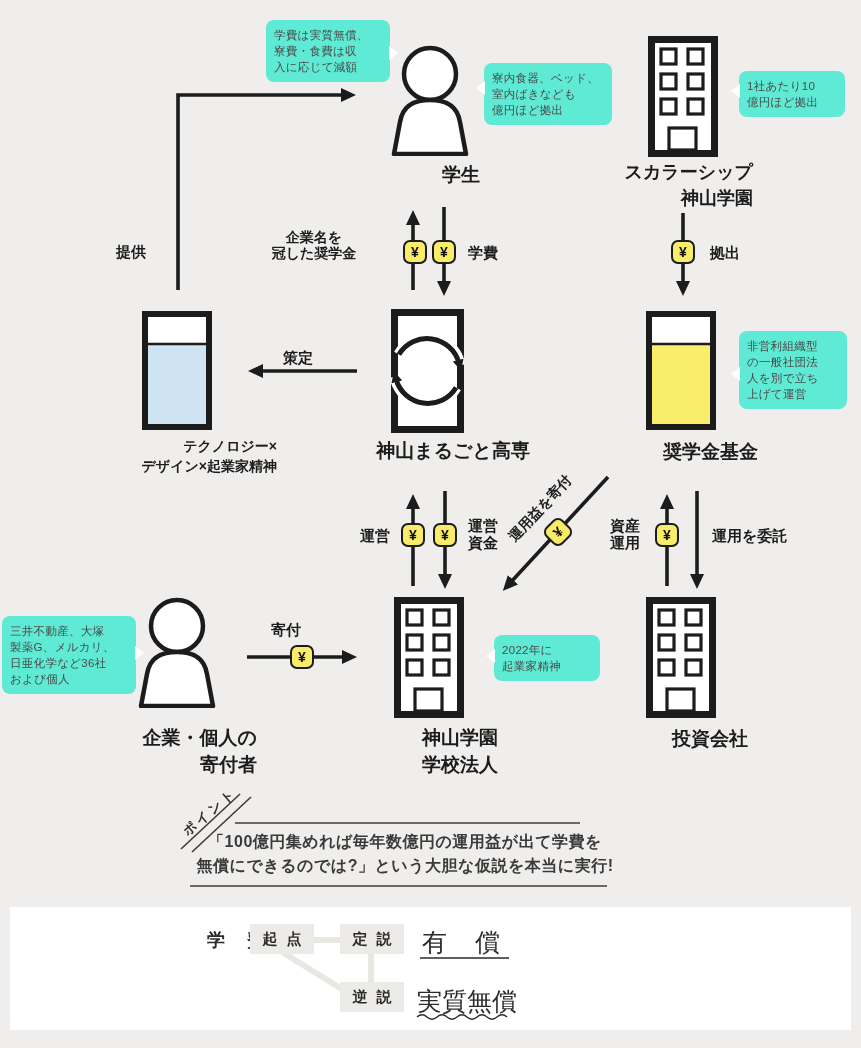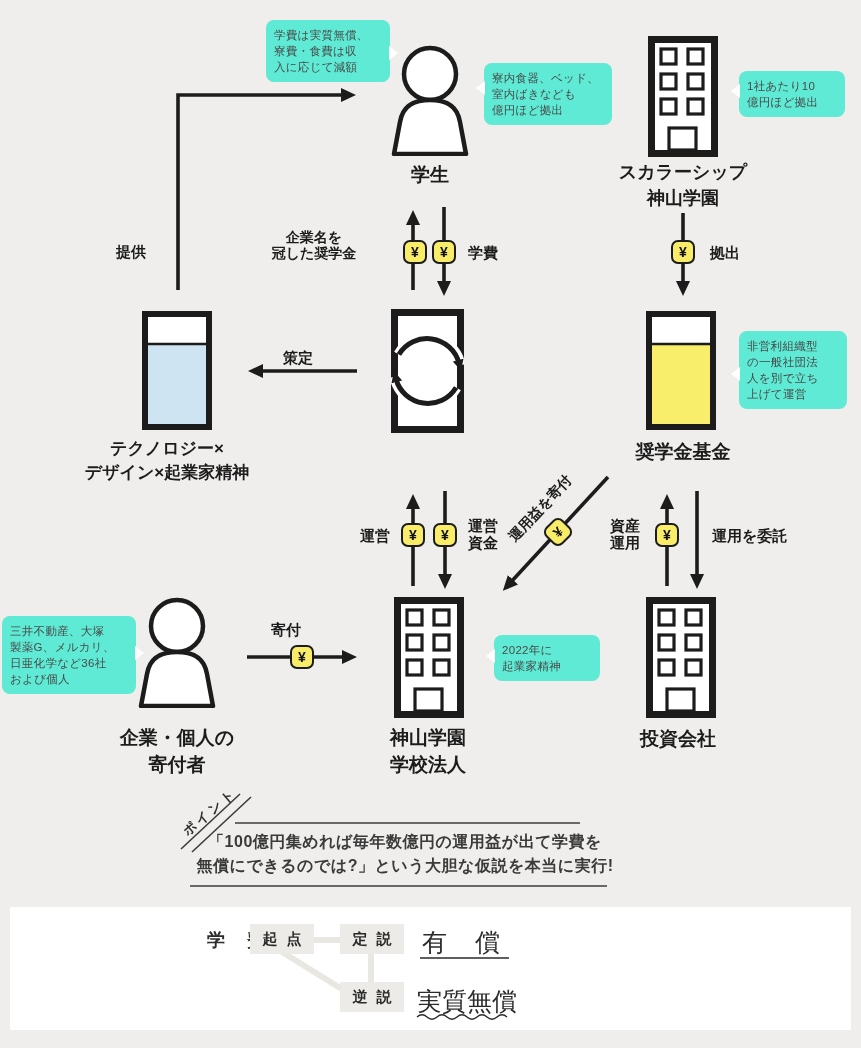--- a/index.html
+++ b/index.html
@@ -12,21 +12,21 @@
   .conn{fill:none;stroke:#e9e7e2;stroke-width:6px}
   .uline{fill:none;stroke:#2a2a2a;stroke-width:1.6px}
   .wavy{fill:none;stroke:#2a2a2a;stroke-width:1.4px}
   .icon{position:absolute;z-index:2;line-height:0}
   .bubble{position:absolute;background:#5eead4;border-radius:8px;padding:7px 8px;font-size:11.5px;
           line-height:16px;color:#4a4a4a;z-index:2;letter-spacing:.3px}
   .bubble .ln{white-space:nowrap}
   .tail{position:absolute;width:0;height:0;border-top:7px solid transparent;border-bottom:7px solid transparent}
   .tail.r{right:-8px;border-left:9px solid #fff}
   .tail.l{left:-8px;border-right:9px solid #fff}
-  .nlabel{position:absolute;z-index:2;font-size:19px;font-weight:bold;text-align:center;
+  .nlabel{position:absolute;z-index:2;font-size:19px;font-weight:bold;text-align:right;
           line-height:1.42;color:#1c1c1c;white-space:nowrap}
   .elabel{position:absolute;z-index:2;font-size:15px;font-weight:bold;color:#1c1c1c;
           line-height:1.15;white-space:nowrap}
   .rot{transform:translate(-50%,-50%) rotate(-47deg);font-size:14px}
   .yen{position:absolute;width:24px;height:24px;background:#f8ec68;border:2.5px solid #1c1c1c;
        border-radius:7px;z-index:3;display:flex;align-items:center;justify-content:center;
        font-weight:bold;font-size:14px;box-sizing:border-box;color:#111}
   .yen.diamond{transform:rotate(-45deg)}
   .point-tag{position:absolute;left:210px;top:812px;transform:translate(-50%,-50%) rotate(-40deg);
              font-size:13px;font-weight:bold;letter-spacing:3px;color:#2e2e2e;z-index:2;white-space:nowrap}
@@ -213,24 +213,25 @@
         <rect x="21" y="92" width="27" height="22"></rect>
       </g>
     </svg>
   </div>
 
   <div class="nlabel" style="left:380px;top:162px;width:100px">学生</div>
   <div class="nlabel" style="left:613px;top:160px;width:140px;font-size:18px">
     <div>スカラーシップ</div>
     <div>神山学園</div>
   </div>
-  <div class="nlabel" style="left:57px;top:437px;width:220px;font-size:17px">
+  <div class="nlabel" style="left:57px;top:437px;width:220px;font-size:14px">
     <div>テクノロジー×</div>
     <div>デザイン×起業家精神</div>
   </div>
+  <div class="nlabel" style="left:330px;top:438px;width:200px">神山まるごと高専</div>
   <div class="nlabel" style="left:608px;top:439px;width:150px">奨学金基金</div>
   <div class="nlabel" style="left:97px;top:725px;width:160px">
     <div>企業・個人の</div>
     <div>寄付者</div>
   </div>
   <div class="nlabel" style="left:358px;top:725px;width:140px">
     <div>神山学園</div>
     <div>学校法人</div>
   </div>
   <div class="nlabel" style="left:608px;top:726px;width:140px">投資会社</div>

